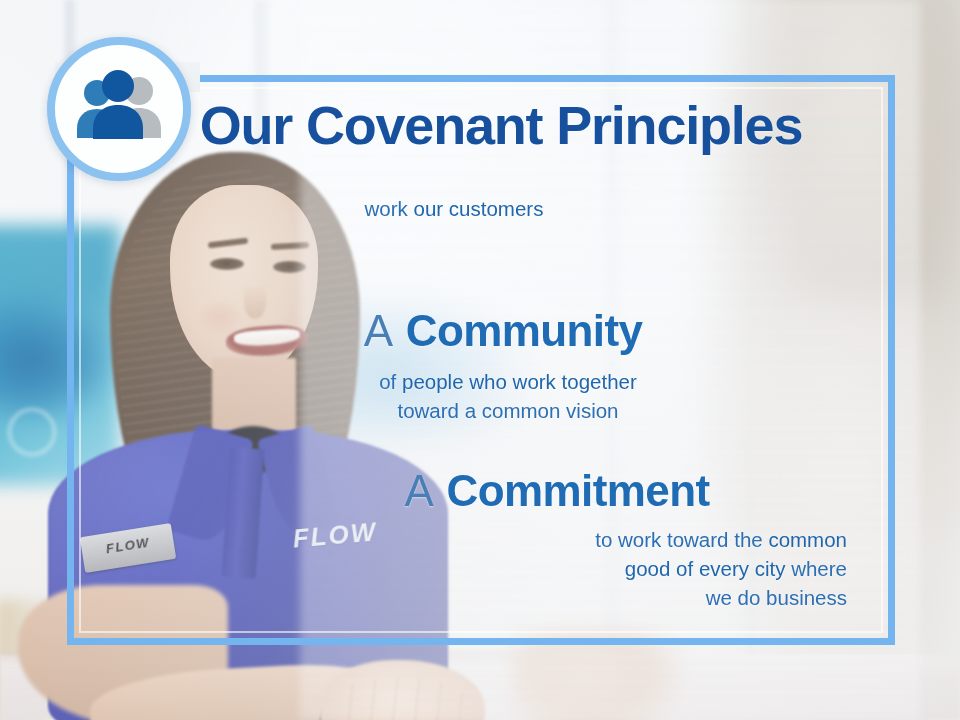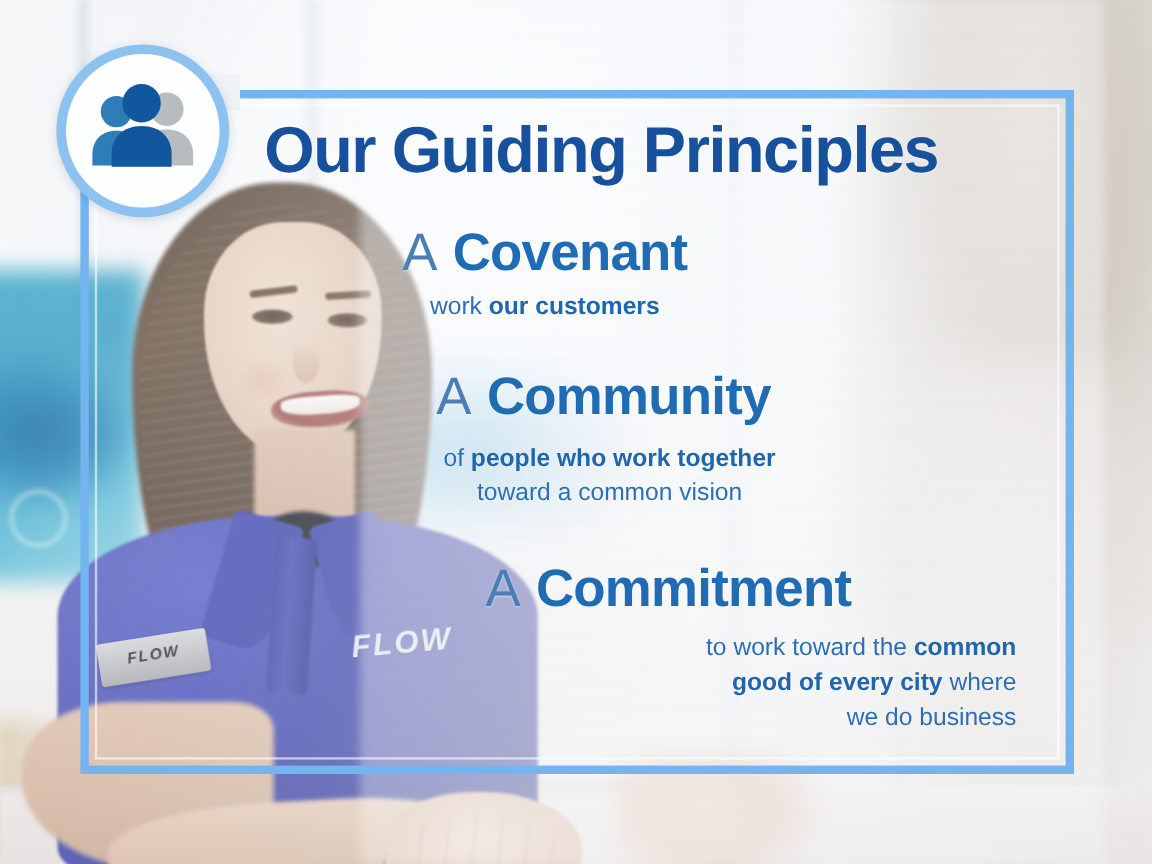--- a/index.html
+++ b/index.html
@@ -337,21 +337,21 @@
   .p-head .key { font-weight: 700; color: #1f6cb4; letter-spacing: -.6px; }
 
   .p-sub {
     font-size: 20.5px;
     line-height: 1.42;
     color: #2c6fb4;
     font-weight: 400;
     margin-top: 6px;
     text-shadow: 0 1px 2px rgba(255,255,255,.5);
   }
-  .p-sub b { font-weight: 700; color: #1f66ad; margin-top: 16px; }
+  .p-sub b { font-weight: 400; color: #1f66ad; margin-top: 16px; }
 
   .p1 .p-head, .p1 .p-sub { text-align: center; padding-right: 52px; }
   .p2 .p-head { text-align: center; padding-left: 46px; }
   .p2 .p-sub  { text-align: center; padding-left: 56px; }
   .p3 .p-head { text-align: center; padding-left: 154px; }
   .p3 .p-sub  { text-align: right;  padding-right: 18px; }
   .p3 .p-sub { margin-top: 10px; }
   .p2 .p-sub { margin-top: 12px; }
 </style>
 </head>
@@ -425,27 +425,23 @@
         <path d="M30 39c-13 0-20 8.5-20 19.5V68h40v-9.5C50 47.5 43 39 30 39z" fill="#2e7cb8"></path>
 
         <circle cx="51" cy="16" r="16" fill="#11579f"></circle>
         <path d="M51 35c-16 0-25 10-25 23.5V69h50V58.5C76 45 67 35 51 35z" fill="#11579f"></path>
       </svg>
     </span>
   </div>
 
   <div class="content">
 
-    <div class="title">Our Guiding Principles</div>
+    <div class="title">Our Covenant Principles</div>
 
     <div class="principle p1">
-      <div class="p-head">
-        <span class="art">A</span>
-        <span class="key">Covenant</span>
-      </div>
       <div class="p-sub">
         <div><span>work </span><b>our customers</b></div>
       </div>
     </div>
 
     <div class="principle p2">
       <div class="p-head">
         <span class="art">A</span>
         <span class="key">Community</span>
       </div>

